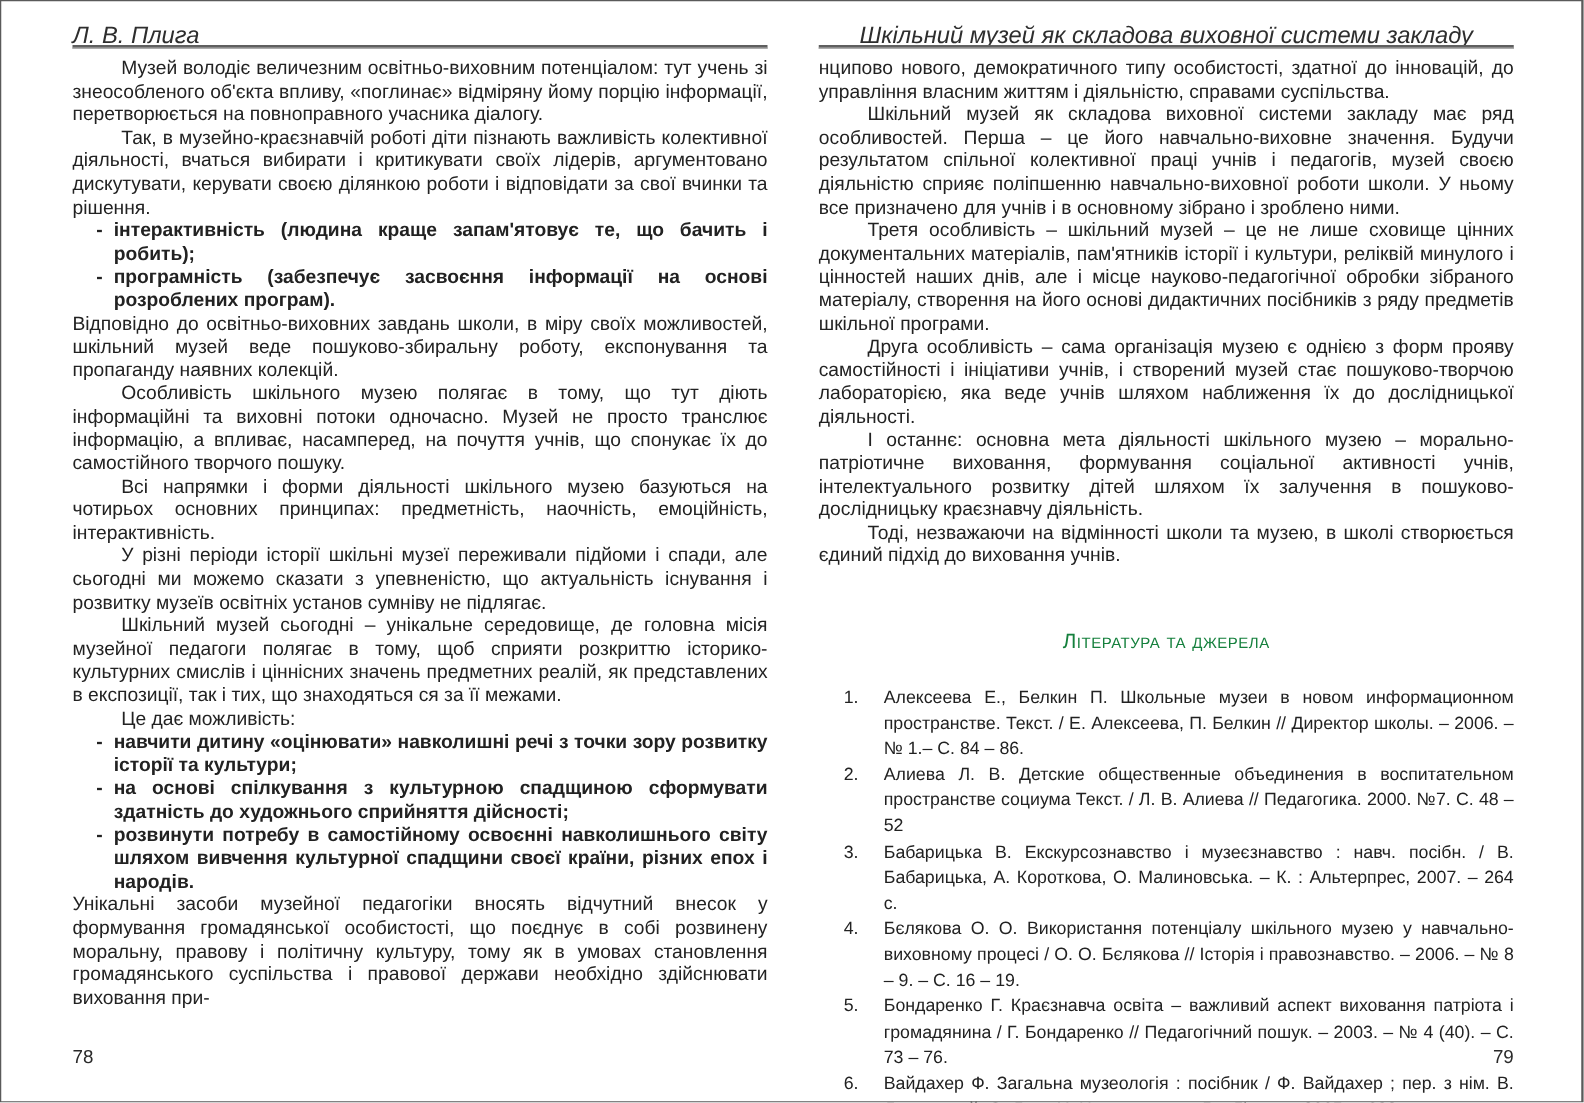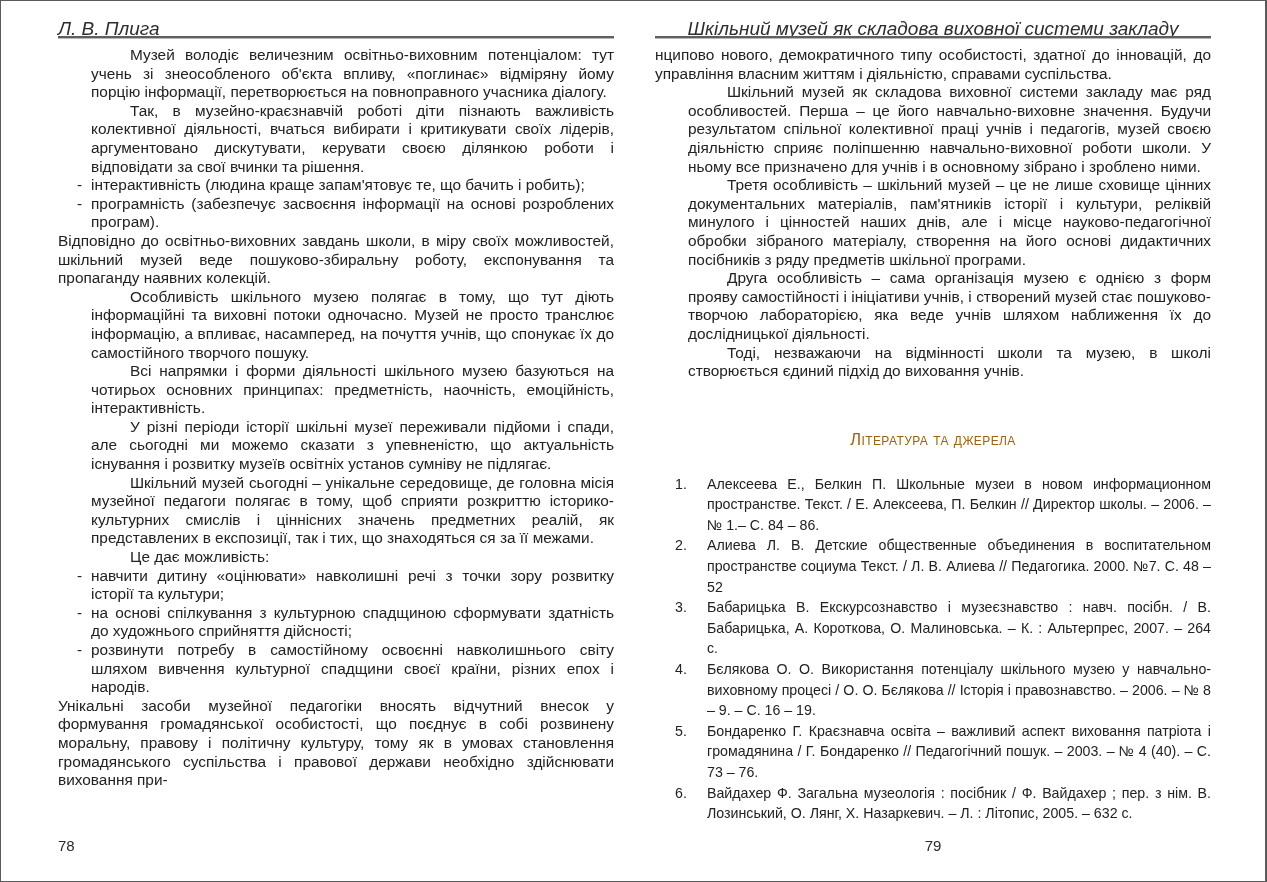--- a/index.html
+++ b/index.html
@@ -33,52 +33,53 @@
     border-bottom:1px solid #b9b9b9;
   }
   .page-body{
     position:absolute;top:45px;left:0;right:0;
   }
   .body-p{
     margin:0;
     font-size:15.4px;line-height:18.6px;
     text-align:justify;
   }
-  .body-p.indent{text-indent:39px;margin-left:33px;}
+  .body-p.indent{text-indent:39px;}
   .dash-list{list-style:none;margin:0;padding:0;}
   .dash-list li{
     position:relative;padding-left:33px;
     font-size:15.4px;line-height:18.6px;
     text-align:justify;
+    font-weight:bold;
   }
   .dash-list li::before{
     content:"-";
     position:absolute;left:19px;top:0;
   }
   .refs-heading{
     margin:49px 0 25px 0;
     text-align:center;
     font-variant:small-caps;
     font-weight:normal;
     font-size:16.5px;
     letter-spacing:0.4px;
-    color:#a16207;
+    color:#15803d;
   }
   .refs{list-style:none;margin:0;padding:0;}
   .refs li{
     position:relative;padding-left:52px;
     font-size:14.2px;line-height:20.6px;
     text-align:justify;
   }
   .refs .ref-num{position:absolute;left:20px;top:0;}
   .page-number{
     position:absolute;top:836px;left:0;right:0;
     font-size:15px;color:#2a2a2a;
   }
-  .page-number.pn-right{text-align:center;}
+  .page-number.pn-right{text-align:right;}
 </style>
 </head>
 <body>
 
 <div class="spread">
 
   <div class="page page-left">
     <div class="running-head rh-left">Л. В. Плига</div>
     <div class="head-rule"></div>
     <div class="page-body">
@@ -106,20 +107,21 @@
 
   <div class="page page-right">
     <div class="running-head rh-right">Шкільний музей як складова виховної системи закладу</div>
     <div class="head-rule"></div>
     <div class="page-body">
       <div>
           <p class="body-p">нципово нового, демократичного типу особистості, здатної до інновацій, до управління власним життям і діяльністю, справами суспільства.</p>
           <p class="body-p indent">Шкільний музей як складова виховної системи закладу має ряд особливостей. Перша – це його навчально-виховне значення. Будучи результатом спільної колективної праці учнів і педагогів, музей своєю діяльністю сприяє поліпшенню навчально-виховної роботи школи. У ньому все призначено для учнів і в основному зібрано і зроблено ними.</p>
           <p class="body-p indent">Третя особливість – шкільний музей – це не лише сховище цінних документальних матеріалів, пам'ятників історії і культури, реліквій минулого і цінностей наших днів, але і місце науково-педагогічної обробки зібраного матеріалу, створення на його основі дидактичних посібників з ряду предметів шкільної програми.</p>
           <p class="body-p indent">Друга особливість – сама організація музею є однією з форм прояву самостійності і ініціативи учнів, і створений музей стає пошуково-творчою лабораторією, яка веде учнів шляхом наближення їх до дослідницької діяльності.</p>
+          <p class="body-p indent">І останнє: основна мета діяльності шкільного музею – морально-патріотичне виховання, формування соціальної активності учнів, інтелектуального розвитку дітей шляхом їх залучення в пошуково-дослідницьку краєзнавчу діяльність.</p>
           <p class="body-p indent">Тоді, незважаючи на відмінності школи та музею, в школі створюється єдиний підхід до виховання учнів.</p>
         </div>
       <h3 class="refs-heading">Література та джерела</h3>
       <ol class="refs">
           <li><span class="ref-num">1.</span><span>Алексеева Е., Белкин П. Школьные музеи в новом информационном пространстве. Текст. / Е. Алексеева, П. Белкин // Директор школы. – 2006. – № 1.– С. 84 – 86.</span></li>
           <li><span class="ref-num">2.</span><span>Алиева Л. В. Детские общественные объединения в воспитательном пространстве социума Текст. / Л. В. Алиева // Педагогика. 2000. №7. С. 48 – 52</span></li>
           <li><span class="ref-num">3.</span><span>Бабарицька В. Екскурсознавство і музеєзнавство : навч. посібн. / В. Бабарицька, А. Короткова, О. Малиновська. – К. : Альтерпрес, 2007. – 264 с.</span></li>
           <li><span class="ref-num">4.</span><span>Бєлякова О. О. Використання потенціалу шкільного музею у навчально-виховному процесі / О. О. Бєлякова // Історія і правознавство. – 2006. – № 8 – 9. – С. 16 – 19.</span></li>
           <li><span class="ref-num">5.</span><span>Бондаренко Г. Краєзнавча освіта – важливий аспект виховання патріота і громадянина / Г. Бондаренко // Педагогічний пошук. – 2003. – № 4 (40). – С. 73 – 76.</span></li>
           <li><span class="ref-num">6.</span><span>Вайдахер Ф. Загальна музеологія : посібник / Ф. Вайдахер ; пер. з нім. В. Лозинський, О. Лянг, Х. Назаркевич. – Л. : Літопис, 2005. – 632 с.</span></li>

